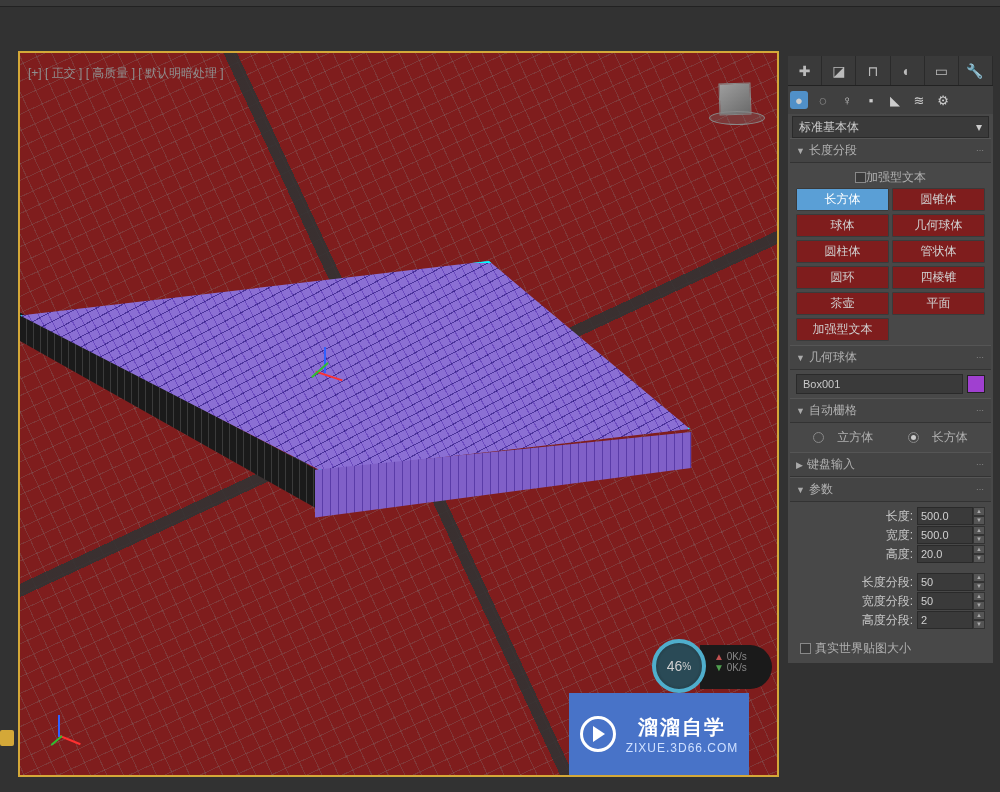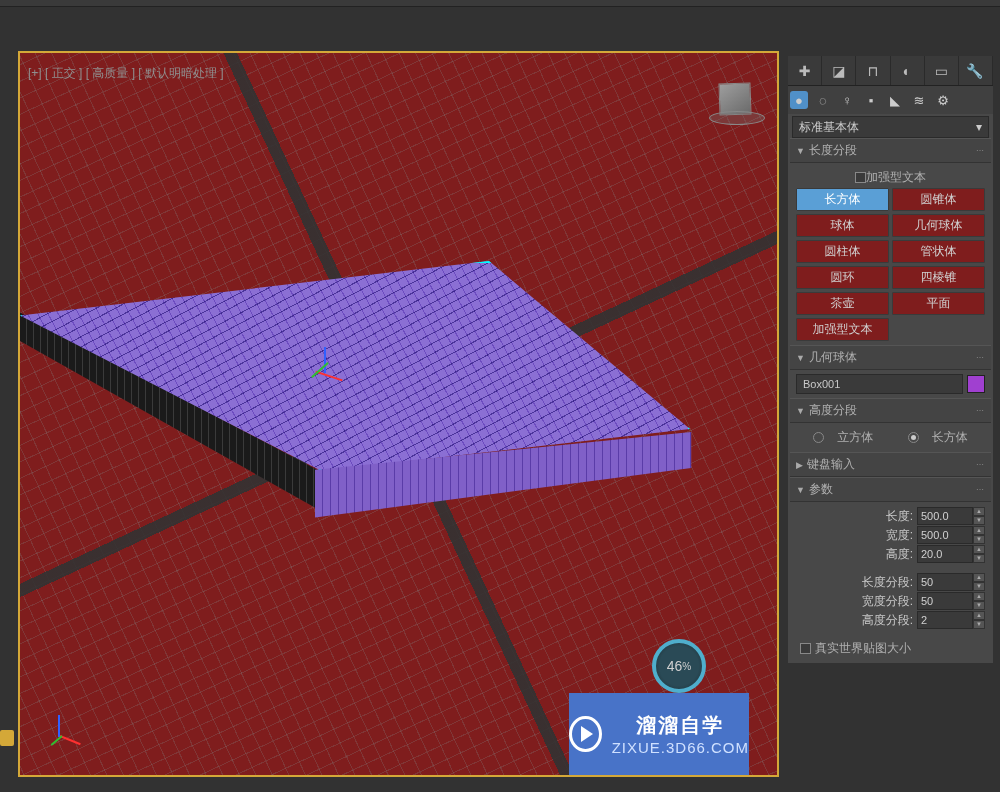--- a/index.html
+++ b/index.html
@@ -54,21 +54,21 @@
 .axis-gizmo { position: absolute; left: 24px; bottom: 18px; width: 42px; height: 42px; }
 .axis-gizmo .z { position: absolute; left: 14px; top: 0; width: 2px; height: 22px; background: #3060ff; }
 .axis-gizmo .x { position: absolute; left: 16px; top: 20px; width: 22px; height: 2px; background: #ff3030; transform-origin: left; transform: rotate(22deg); }
 .axis-gizmo .y { position: absolute; left: 4px; top: 20px; width: 14px; height: 2px; background: #30c030; transform-origin: right; transform: rotate(-40deg); }
 
 .watermark { position: absolute; right: 28px; bottom: 0; width: 180px; height: 82px; background: #4873c8; color: #fff; display: flex; align-items: center; justify-content: center; flex-direction: row; gap: 10px; }
 .watermark .play { width: 36px; height: 36px; border: 3px solid #fff; border-radius: 50%; display: flex; align-items: center; justify-content: center; }
 .watermark .play::after { content: ""; border-left: 12px solid #fff; border-top: 8px solid transparent; border-bottom: 8px solid transparent; margin-left: 3px; }
 .watermark .txt { text-align: center; }
 .watermark .big { font-size: 20px; font-weight: bold; letter-spacing: 2px; }
-.watermark .small { font-size: 15px; letter-spacing: 1px; color: #cfe0ff; }
+.watermark .small { font-size: 12px; letter-spacing: 1px; color: #cfe0ff; }
 
 
 .panel { position: absolute; right: 7px; top: 56px; width: 205px; background: #484848; }
 .tab-icons { display: flex; background: #3a3a3a; border-bottom: 1px solid #222; height: 30px; }
 .tab-icons .icon { flex: 1; display: flex; align-items: center; justify-content: center; color: #bbb; font-size: 14px; border-right: 1px solid #2a2a2a; }
 .sub-icons { display: flex; flex-wrap: wrap; background: #404040; padding: 4px 2px; gap: 6px; height: 28px; align-items: center; }
 .sub-icons .sicon { width: 18px; height: 18px; display: flex; align-items: center; justify-content: center; color: #ccc; font-size: 13px; }
 .sub-icons .sicon.active { background: #5090c8; border-radius: 3px; }
 
 .dropdown { margin: 2px 4px 0; height: 21px; background: #3a3a3a; border: 1px solid #2a2a2a; padding: 10px 6px; display: flex; align-items: center; justify-content: space-between; color: #ccc; font-size: 12px; }
@@ -128,20 +128,24 @@
       <div class="axis-y"></div>
     </div>
   </div>
   <div class="viewport-label">[+] [ 正交 ] [ 高质量 ] [ 默认明暗处理 ]</div>
   <div class="viewcube">
     <div class="cube"></div>
     <div class="ring"></div>
   </div>
 
   <div class="speed-widget">
+    <div class="speed-bars">
+      <div class="up"><span class="arr-up">▲</span> <span>0K/s</span></div>
+      <div class="down"><span class="arr-down">▼</span> <span>0K/s</span></div>
+    </div>
     <div class="speed-circle">
       <span>46</span>
         <span class="speed-pct">%</span>
     </div>
   </div>
 
   <div class="axis-gizmo">
     <div class="z"></div>
     <div class="x"></div>
     <div class="y"></div>
@@ -218,21 +222,21 @@
       <div class="name-row">
         <input class="name-input" value="Box001" style="">
         <div class="color-swatch"></div>
       </div>
     </div>
   </div>
 
   <div class="rollout">
     <div class="rollout-head">
       <span class="tri">▼</span>
-      <span>高度分段</span>
+      <span>自动栅格</span>
       <span class="rollout-dots">⋯</span>
     </div>
     <div class="rollout-body">
       <div class="radio-row">
         <label>
             <span class="radio"></span>
             <span>立方体</span>
           </label>
         <label>
             <span class="radio checked"></span>

